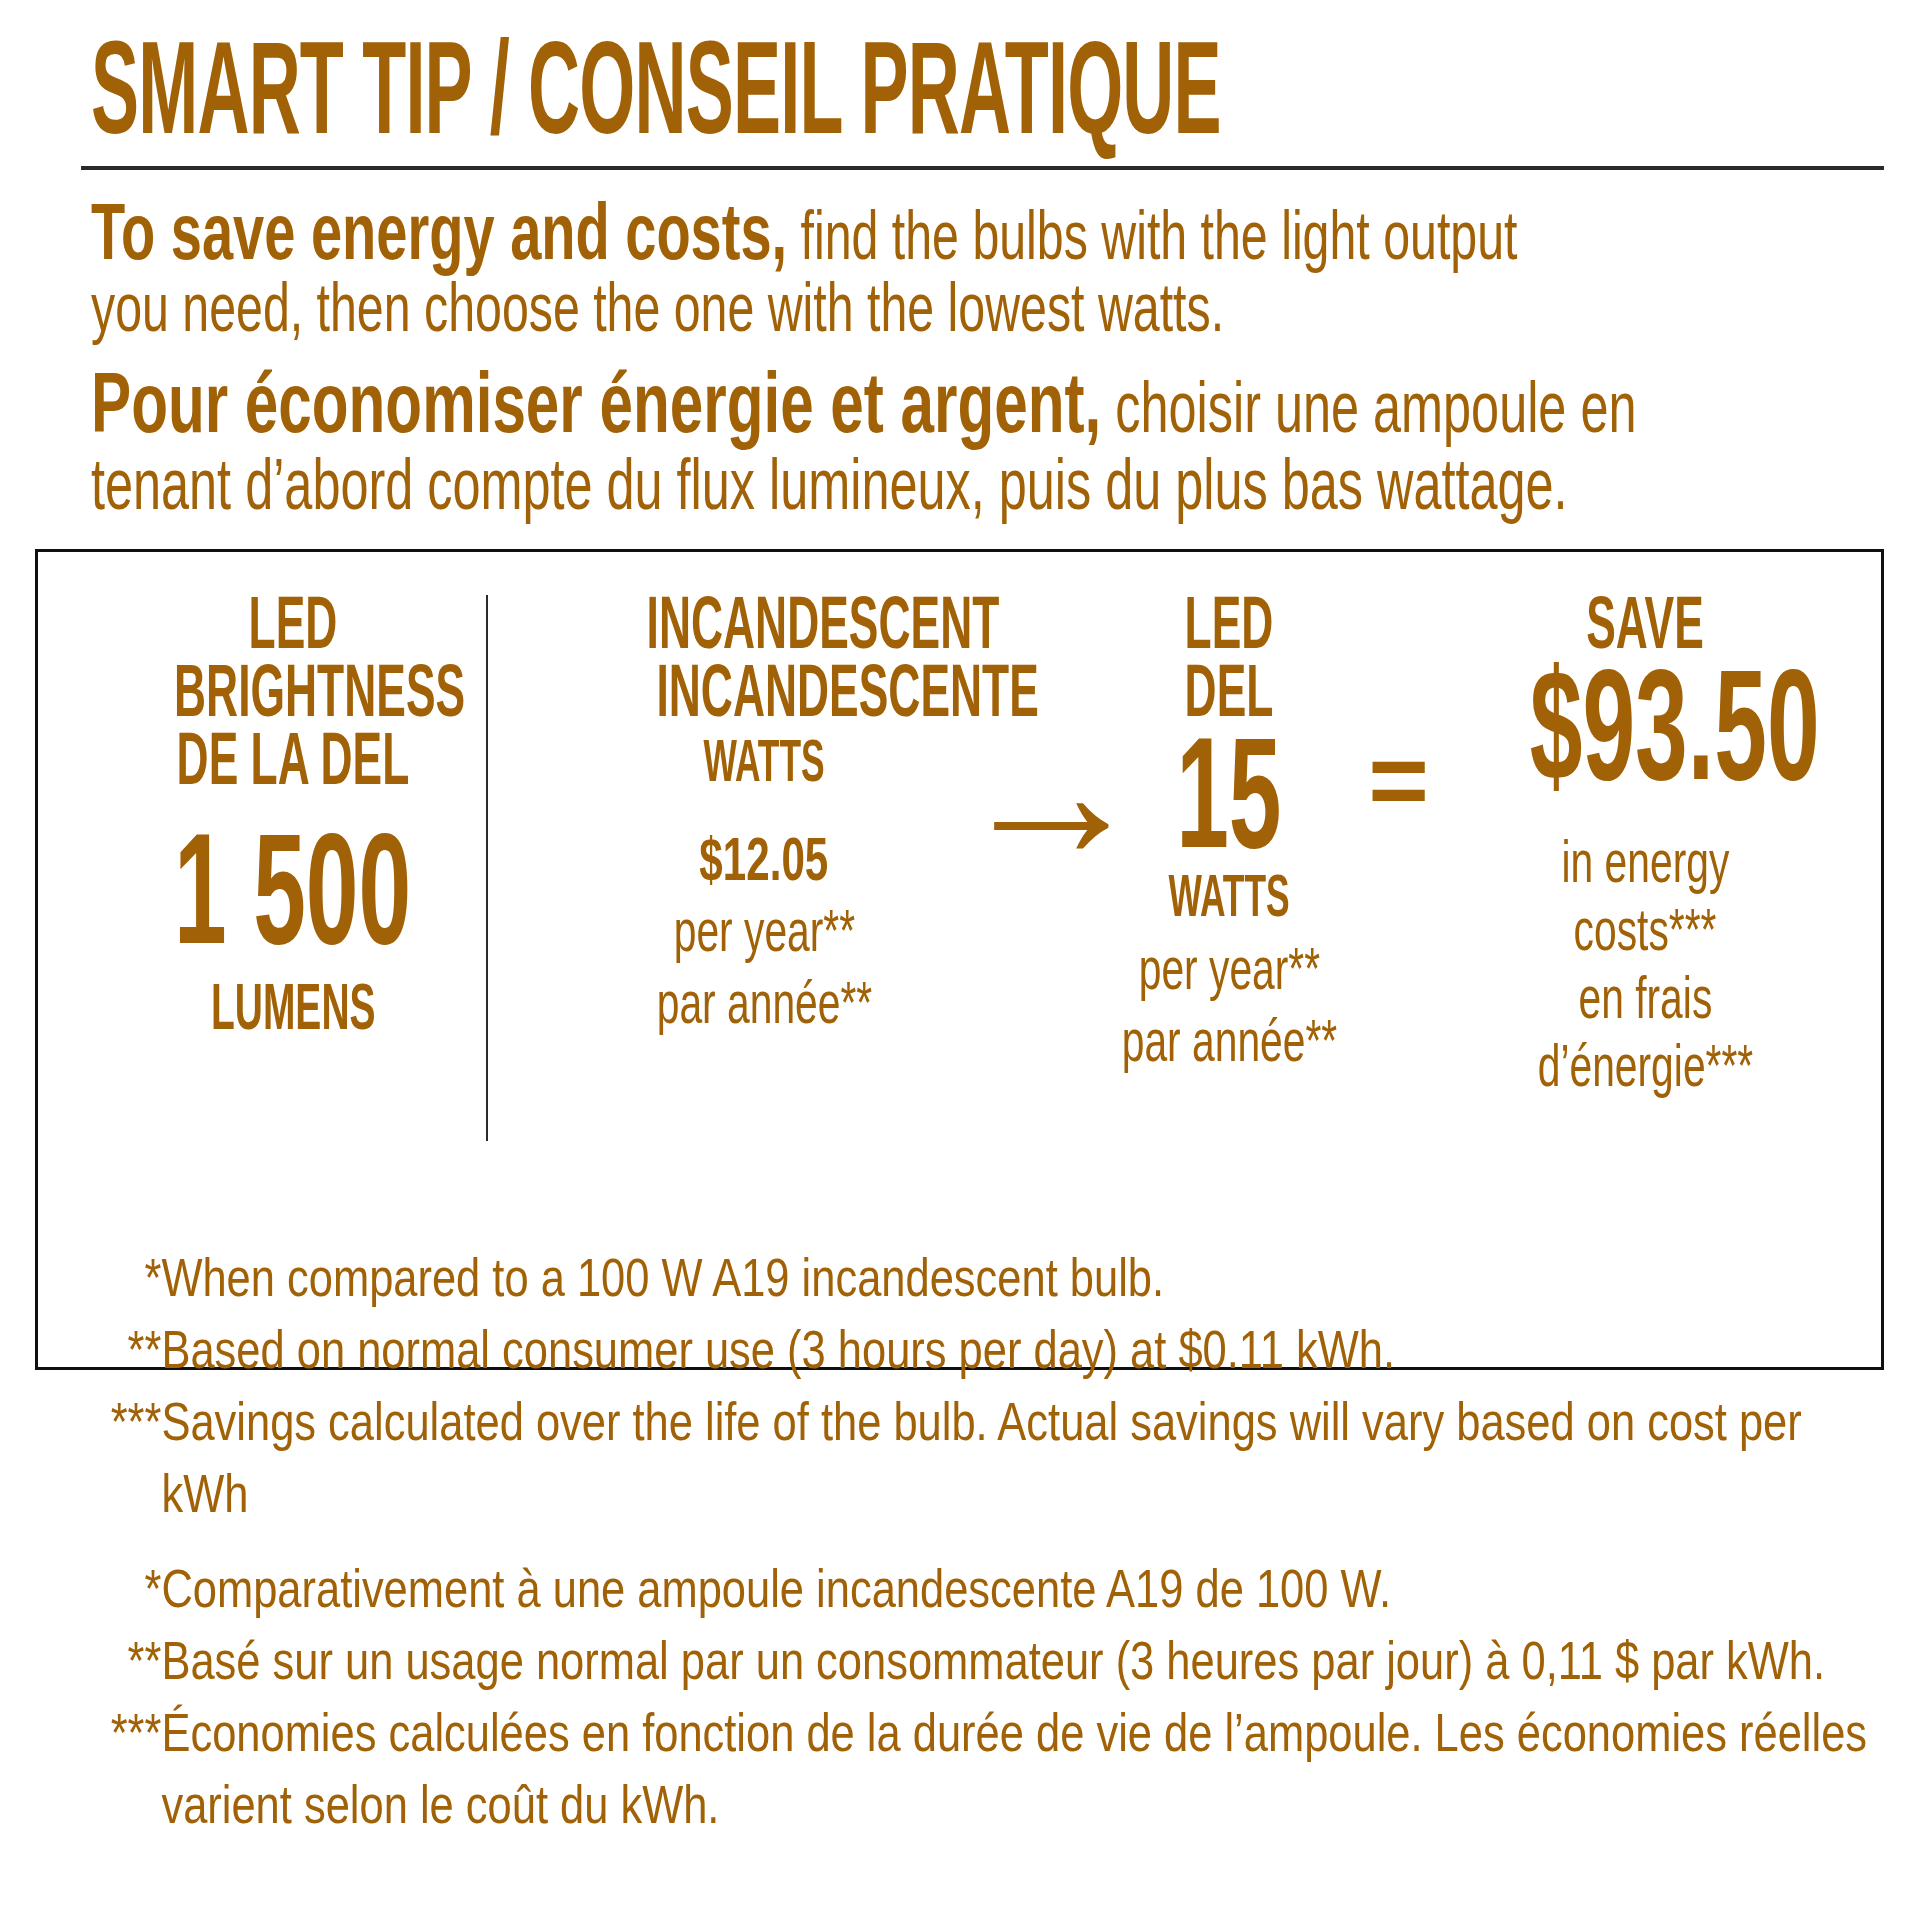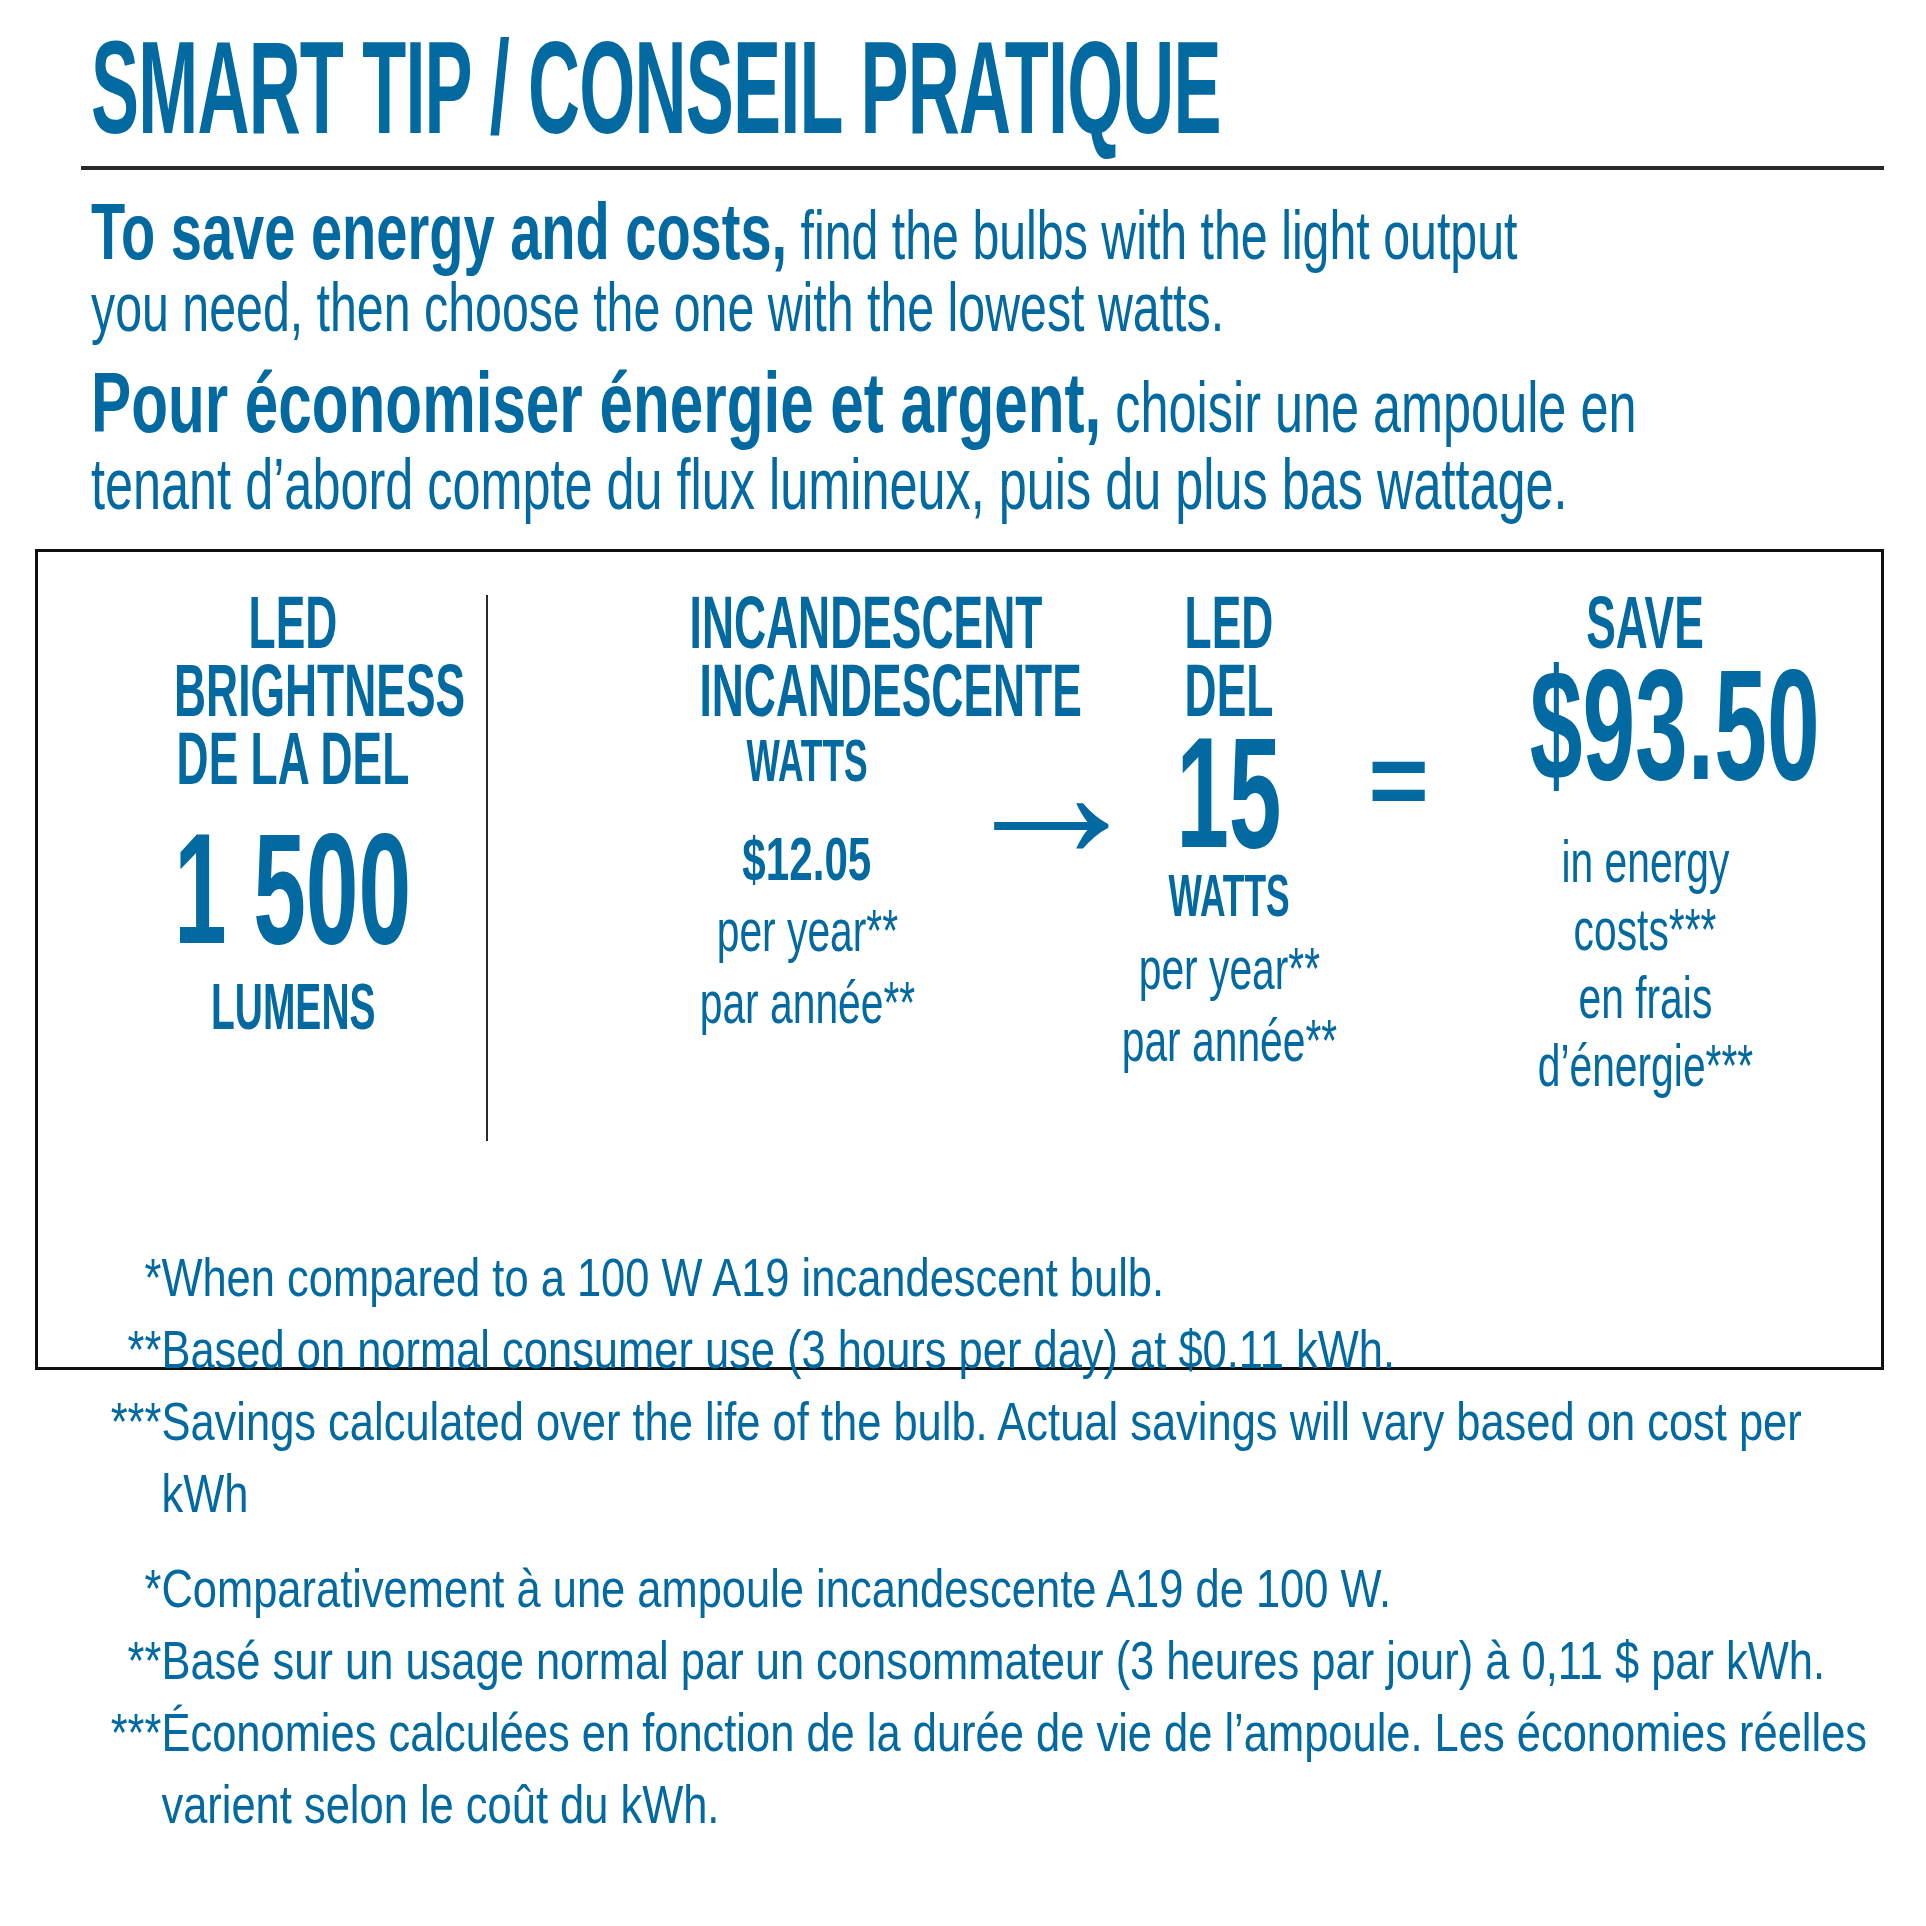--- a/index.html
+++ b/index.html
@@ -1,21 +1,21 @@
 <!DOCTYPE html>
 <html style="font-size:12.3px"><head>
 <meta charset="utf-8">
 <style>
   html,body{margin:0;padding:0;background:#e8e8e8;}
   .page{
     position:relative;
     width:1926px;height:1926px;
     background:#ffffff;
     font-family:"Liberation Sans","DejaVu Sans",sans-serif;
-    color:#0369a1;
+    color:#a16207;
     overflow:hidden;
   }
   
   .cx{display:inline-block;white-space:nowrap;transform-origin:left center;}
   .cxc{display:inline-block;white-space:nowrap;transform-origin:center center;}
   .s55{transform:scaleX(0.55);}
   .s60{transform:scaleX(0.60);}
   .s68{transform:scaleX(0.68);}
   .s70{transform:scaleX(0.70);}
 
@@ -31,21 +31,21 @@
   .para-fr .line{line-height:82px;height:82px;}
   .lead-en{font-size:80px;font-weight:bold;}
   .rest-en{font-size:69px;}
   .lead-fr{font-size:86px;font-weight:bold;}
   .rest-fr{font-size:72px;}
 
   
   .box{position:absolute;left:35px;top:549px;width:1849px;height:821px;border:3.1px solid #101010;box-sizing:border-box;}
   .col{position:absolute;text-align:center;}
   .col-brightness{left:39px;top:37px;width:432px;}
-  .col-incandescent{left:534px;top:37px;width:470px;}
+  .col-incandescent{left:491px;top:37px;width:470px;}
   .col-led{left:1033px;top:37px;width:316px;}
   .col-save{left:1395px;top:37px;width:424px;text-decoration:underline;}
   .divider{position:absolute;left:448px;top:43px;width:2.3px;height:546px;background:#2b2b2b;}
   .hline{font-size:74px;font-weight:bold;line-height:68px;height:68px;}
   .bigval{font-size:158px;font-weight:bold;line-height:135px;height:135px;}
   .val1500{margin-top:28px;}
   .unit{font-size:59px;font-weight:bold;line-height:73px;height:73px;}
   .lumens{font-size:65px;font-weight:bold;line-height:69px;height:69px;margin-top:16px;}
   .cost{font-size:62px;font-weight:bold;line-height:72px;height:72px;margin-top:25px;}
   .peryear{font-size:60px;line-height:72px;height:72px;}

